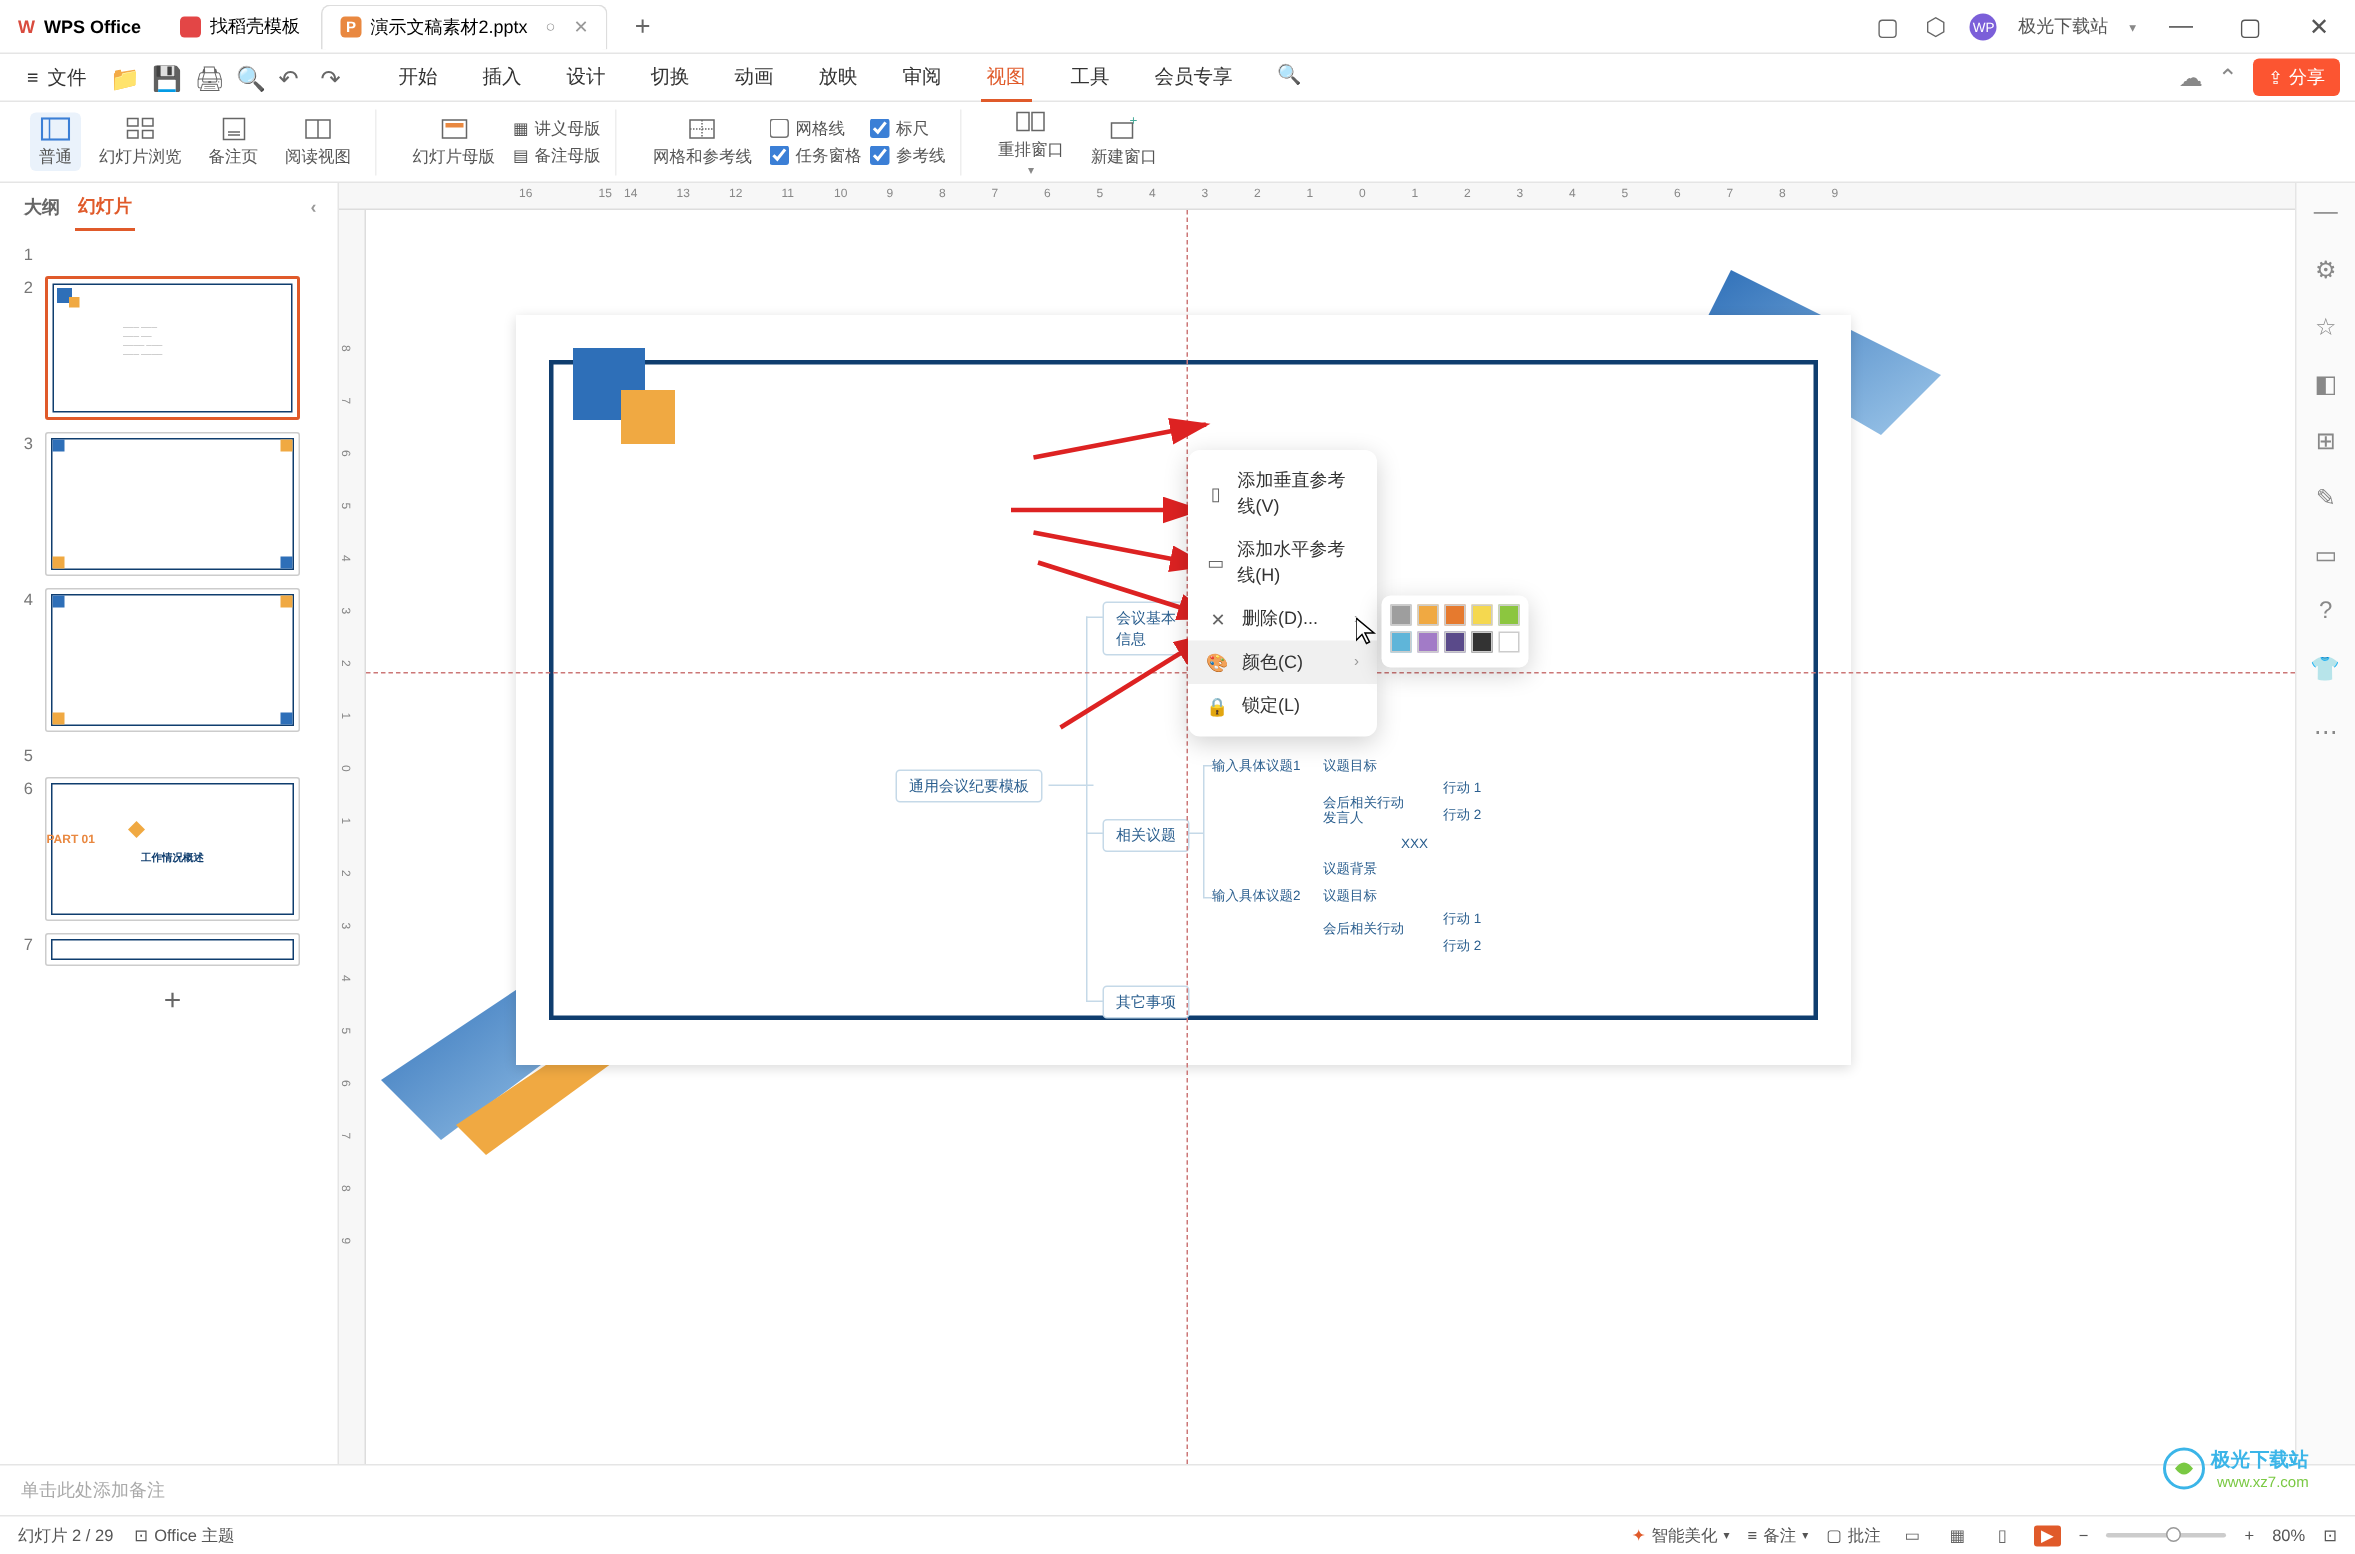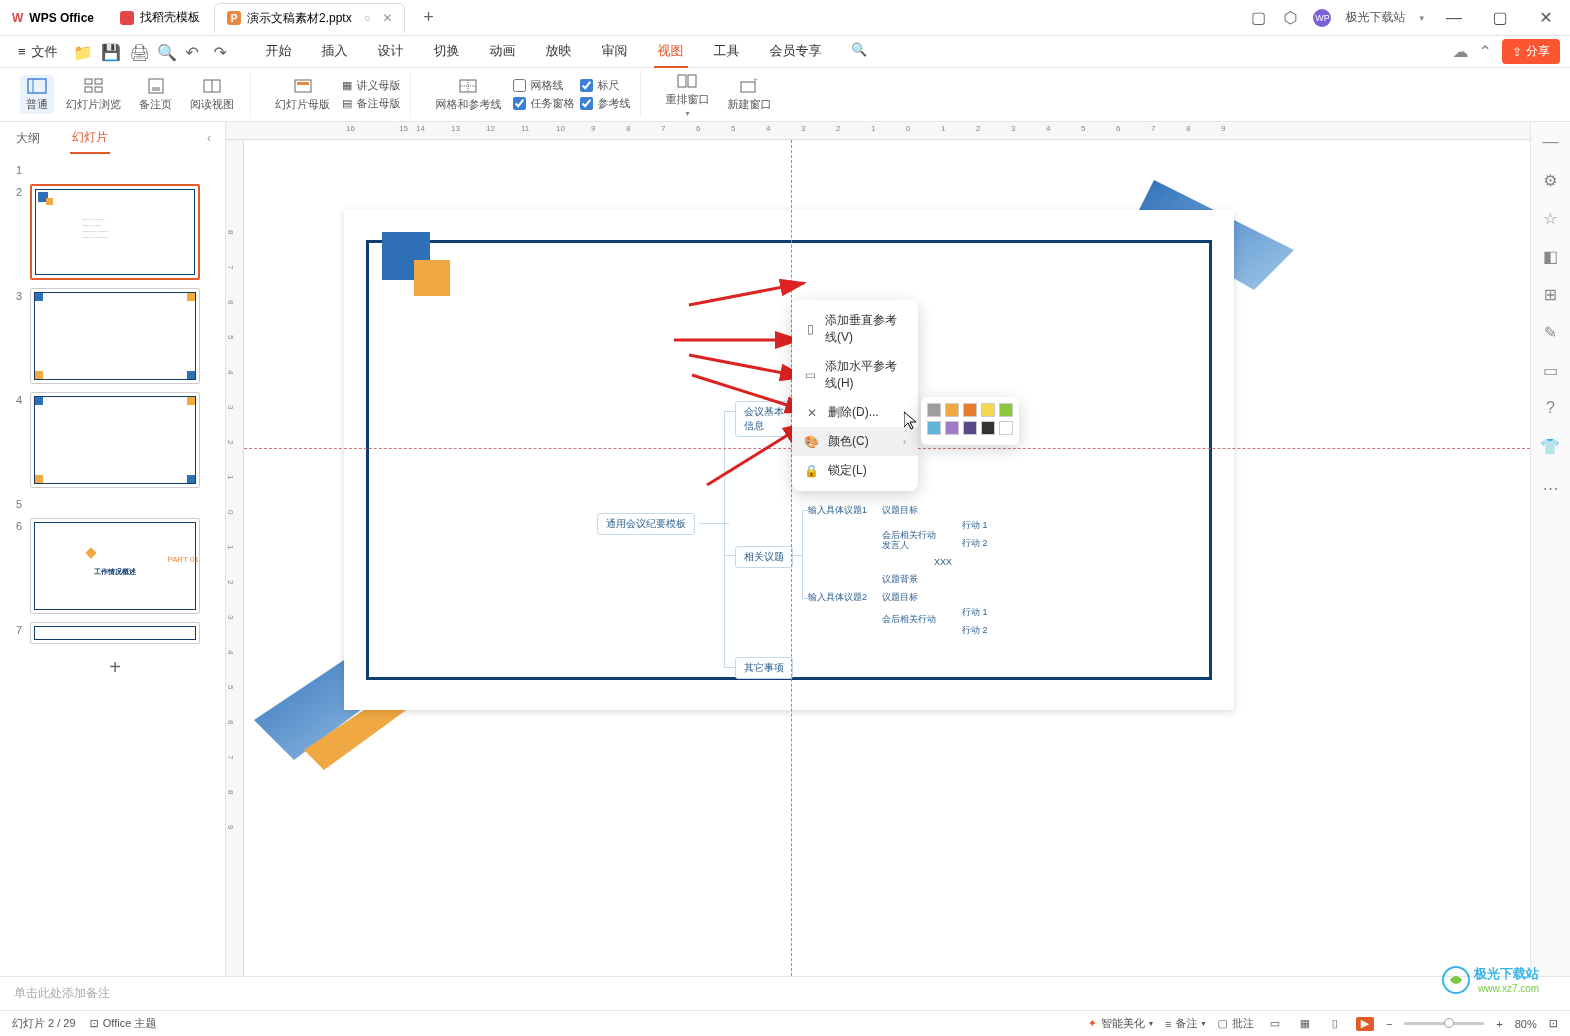--- a/index.html
+++ b/index.html
@@ -40,21 +40,21 @@
 .ribbon-btn .ricon { width: 20px; height: 18px; display: flex; align-items: center; justify-content: center; }
 .ribbon-check { display: flex; align-items: center; gap: 4px; font-size: 11px; color: #555; }
 .ribbon-check input { width: 13px; height: 13px; accent-color: #3b7fd6; }
 .ribbon-col { display: flex; flex-direction: column; gap: 3px; }
 
 
 .main { display: flex; height: calc(100% - 122px - 26px - 34px); background: #fff; }
 
 
 .left-panel { width: 226px; background: #fff; border-right: 1px solid #e5e5e5; display: flex; flex-direction: column; }
-.lp-tabs { display: flex; align-items: center; height: 32px; padding: 0 14px; gap: 28px; font-size: 12px; }
+.lp-tabs { display: flex; align-items: center; height: 32px; padding: 0 14px; gap: 8px; font-size: 12px; font-weight: bold; }
 .lp-tab { color: #666; padding: 6px 2px; }
 .lp-tab.active { color: #e05a2a; border-bottom: 2px solid #e05a2a; }
 .lp-collapse { margin-left: auto; color: #999; }
 .thumbs { flex: 1; overflow-y: auto; padding: 8px 8px; }
 .thumb { display: flex; gap: 8px; margin-bottom: 8px; }
 .thumb-num { width: 14px; text-align: right; font-size: 11px; color: #777; padding-top: 2px; }
 .thumb-img { width: 170px; height: 96px; background: #fff; border: 1px solid #ccc; border-radius: 2px; position: relative; overflow: hidden; }
 .thumb.selected .thumb-img { border: 2px solid #e05a2a; }
 .thumb-add { width: 170px; height: 30px; display: flex; align-items: center; justify-content: center; font-size: 20px; color: #666; margin-left: 22px; }
 
@@ -346,21 +346,21 @@
           <div class="blue-sq" style="right:4px;bottom:4px;width:8px;height:8px"></div>
         </div>
       </div>
       <div class="thumb">
         <div class="thumb-num">5</div>
       </div>
       <div class="thumb">
         <div class="thumb-num">6</div>
         <div class="thumb-img">
           <div class="th-frame"></div>
-          <div style="position:absolute;left:0;right:0;top:36px;text-align:right;font-size:8px;font-weight:normal;color:#e98840">PART 01</div>
+          <div style="position:absolute;left:0;right:0;top:36px;text-align:left;font-size:8px;font-weight:bold;color:#e98840">PART 01</div>
           <div style="position:absolute;left:0;right:0;top:48px;text-align:center;font-size:7px;font-weight:bold;color:#0f3d6e">工作情况概述</div>
           <div class="orange-sq" style="left:56px;top:30px;width:8px;height:8px;transform:rotate(45deg)"></div>
         </div>
       </div>
       <div class="thumb">
         <div class="thumb-num">7</div>
         <div class="thumb-img" style="height:22px">
           <div class="th-frame"></div>
         </div>
       </div>

